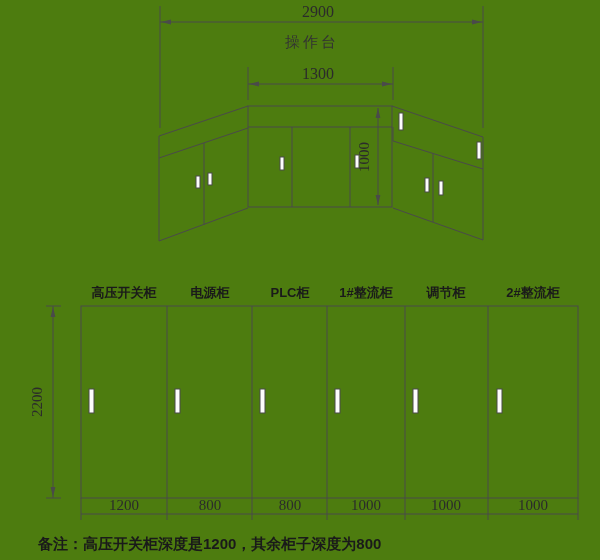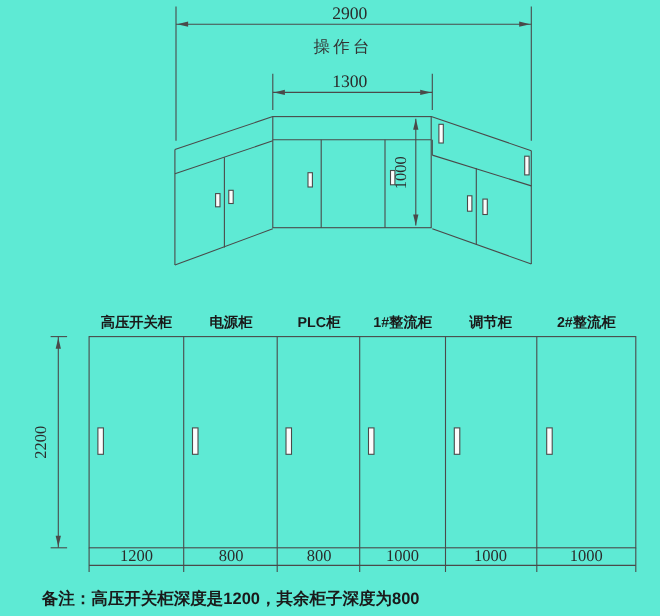--- a/index.html
+++ b/index.html
@@ -1,16 +1,16 @@
 <!DOCTYPE html>
 <html><head>
 <meta charset="utf-8">
 <style>
   html,body{margin:0;padding:0;background:#ffffff;}
-  .page{position:relative;width:600px;height:560px;background:#5eead4;overflow:hidden;
+  .page{position:relative;width:600px;height:560px;background:#4d7c0f;overflow:hidden;
         font-family:"Liberation Sans",sans-serif;}
   svg{display:block;}
   .ln{stroke:#4a4a4a;stroke-width:1;fill:none;}
   .ar{fill:#4a4a4a;stroke:none;}
   .handle{fill:#fcfcfc;stroke:#4a4a4a;stroke-width:1;}
   .dimtxt{font-family:"Liberation Serif","DejaVu Serif",serif;font-size:16px;fill:#2b2b2b;}
   .dimtxt-sm{font-family:"Liberation Serif","DejaVu Serif",serif;font-size:15px;fill:#2b2b2b;}
   .cjk{font-family:"Liberation Sans","DejaVu Sans",sans-serif;fill:#1a1a1a;font-weight:bold;}
   .title-cjk{font-size:15px;letter-spacing:3px;font-weight:normal;fill:#333;}
   .cab-label{font-size:13px;}

